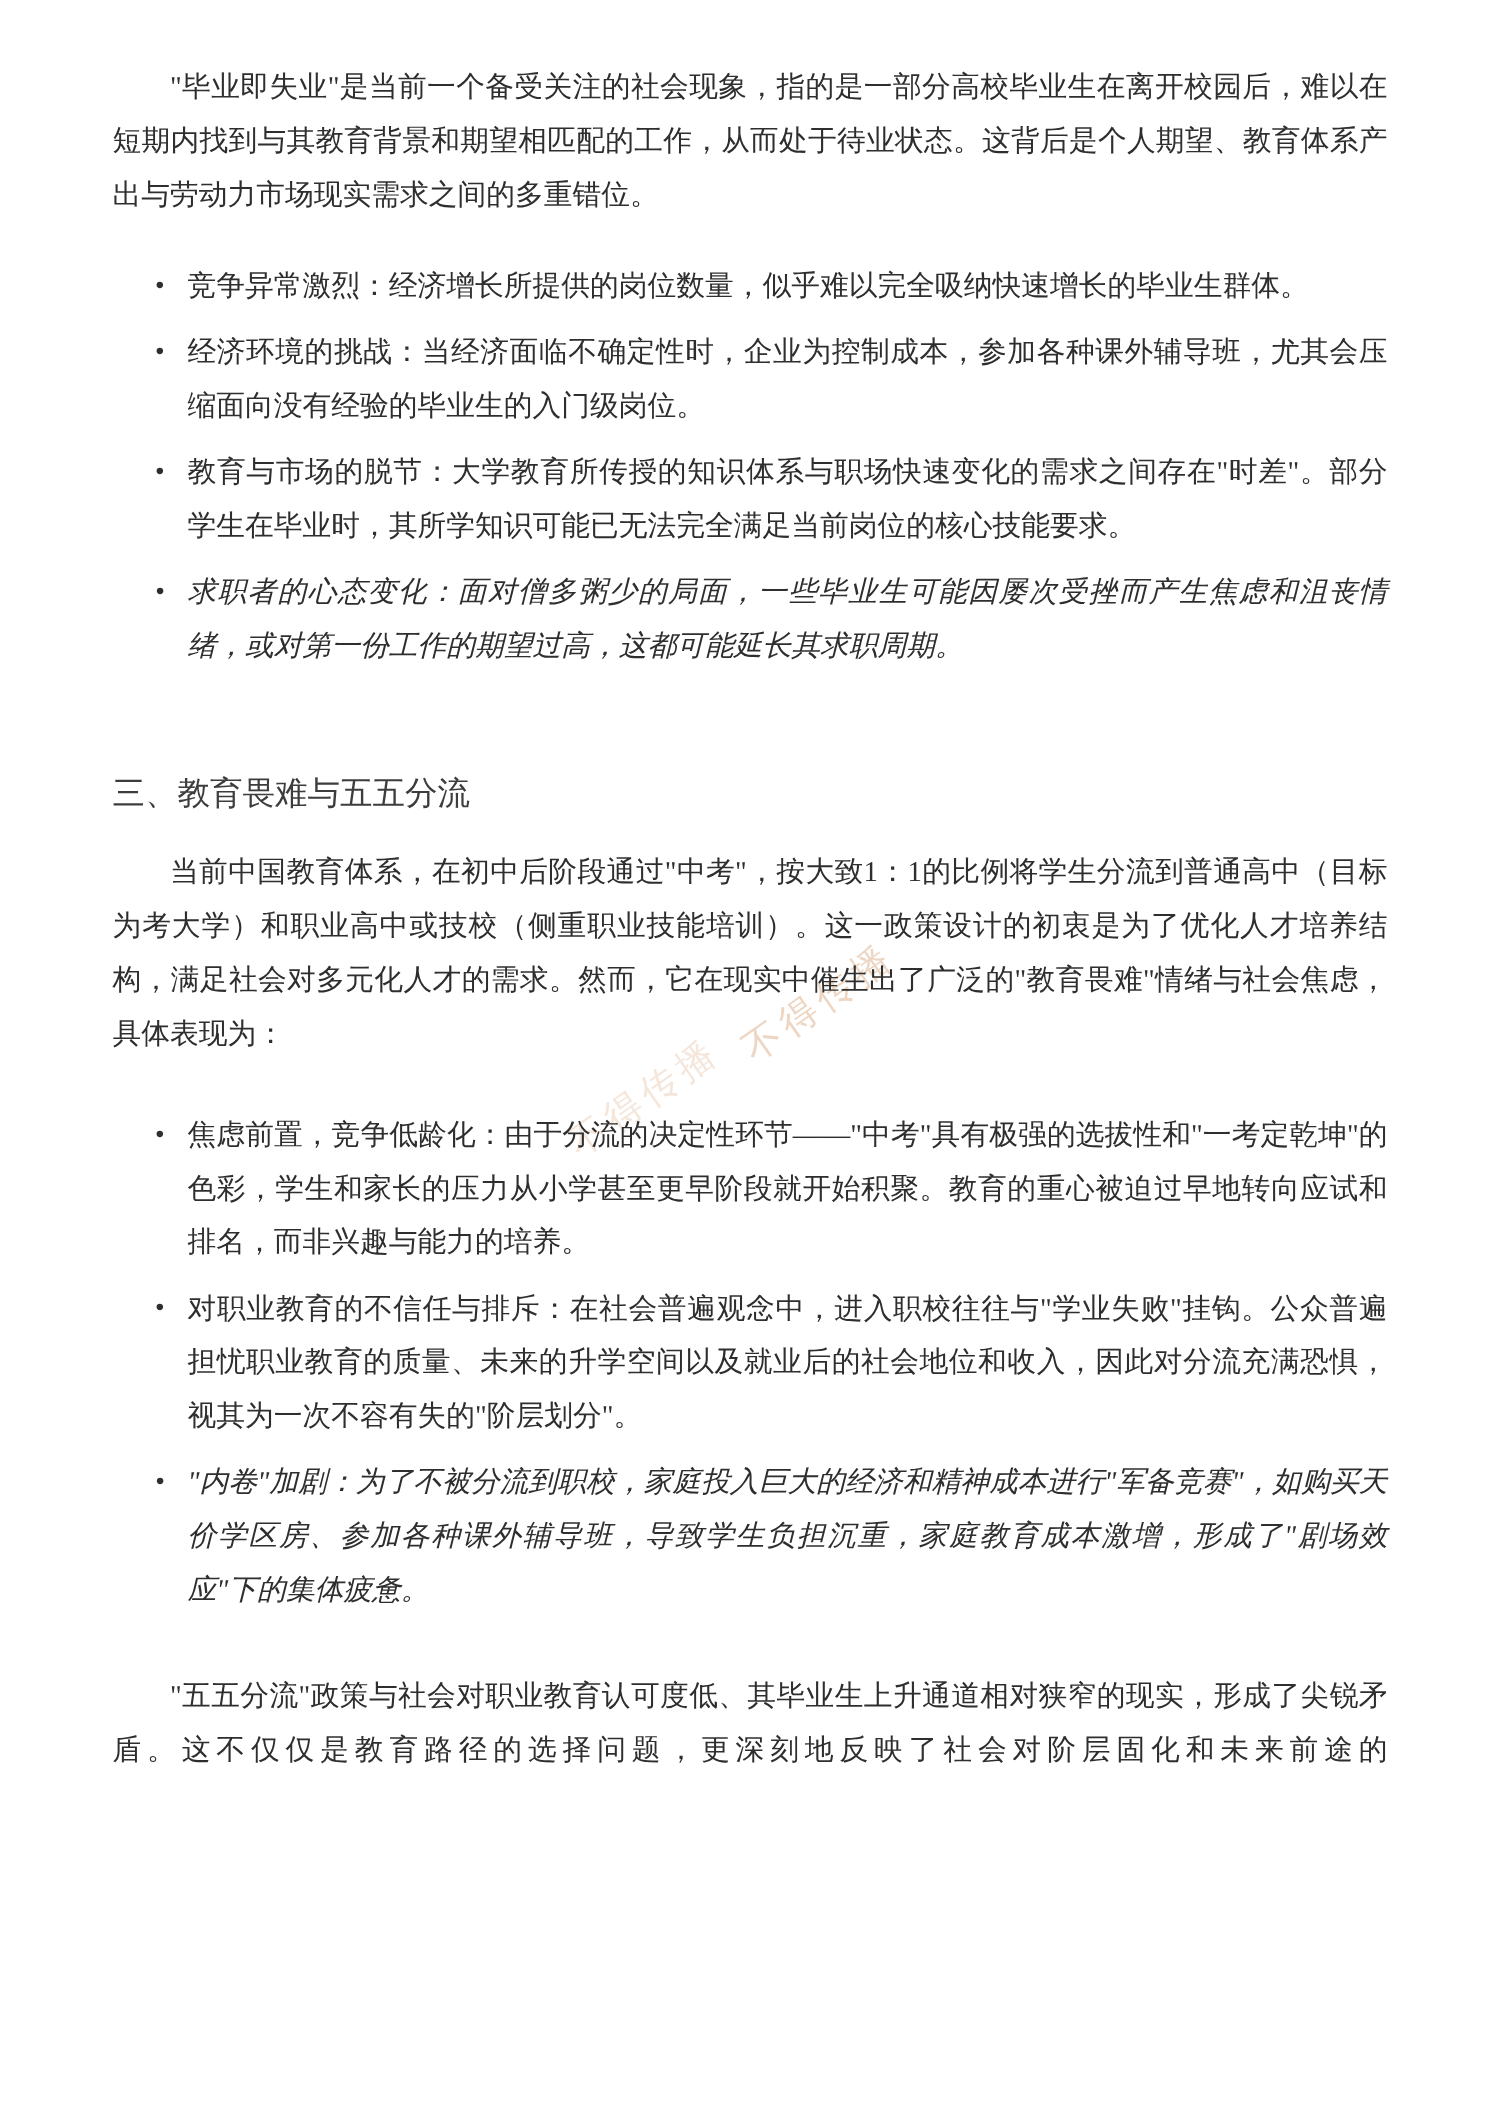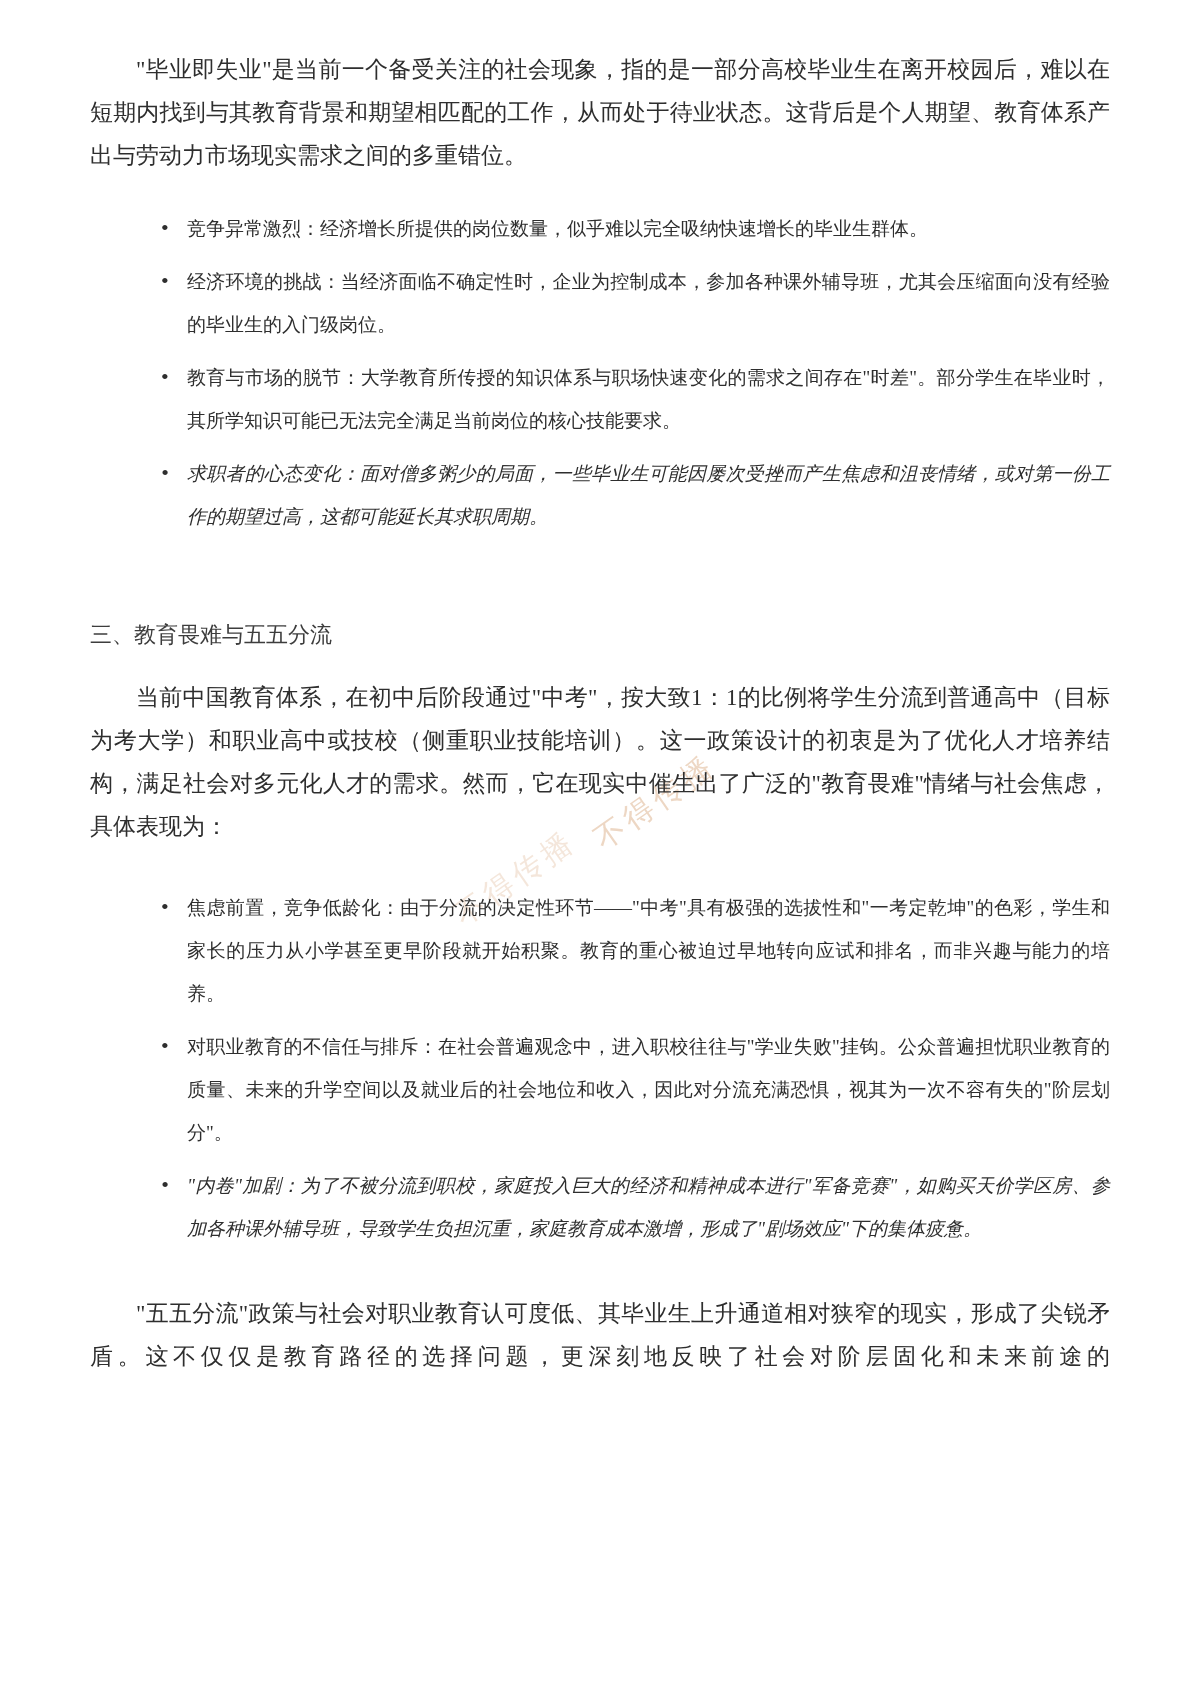--- a/index.html
+++ b/index.html
@@ -28,38 +28,37 @@
   }
   .closing { text-align-last: justify; }
   ul.doc-list {
     list-style: none;
     margin: 30px 0 0 0;
     padding-left: 60px;
   }
   ul.doc-list.second { margin-top: 38px; }
   ul.doc-list li {
     position: relative;
-    font-size: 19px;
+    font-size: 23px;
     line-height: 43px;
     text-align: justify;
     margin-bottom: 10px;
-    margin-left: 37px;
   }
   ul.doc-list li:last-child { margin-bottom: 0; font-style: italic; }
   ul.doc-list li::before {
     content: "\2022";
     position: absolute;
     left: -26px;
     top: -1px;
     font-size: 22px;
     color: #2e2e2e;
   }
   h2.section-heading {
     margin: 80px 0 24px 0;
-    font-size: 22px;
+    font-size: 26px;
     line-height: 34px;
     font-weight: normal;
     color: #3d3d3d;
   }
   .para.p2 { margin-top: 0; }
   .para.closing { margin-top: 42px; }
   .watermark {
     position: absolute;
     z-index: 0;
     font-size: 30px;

